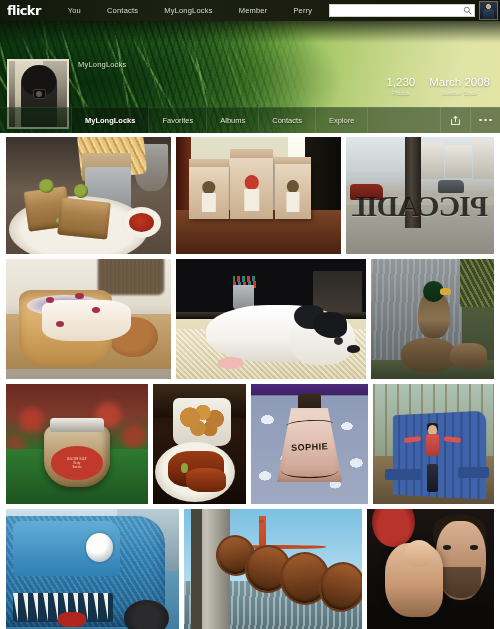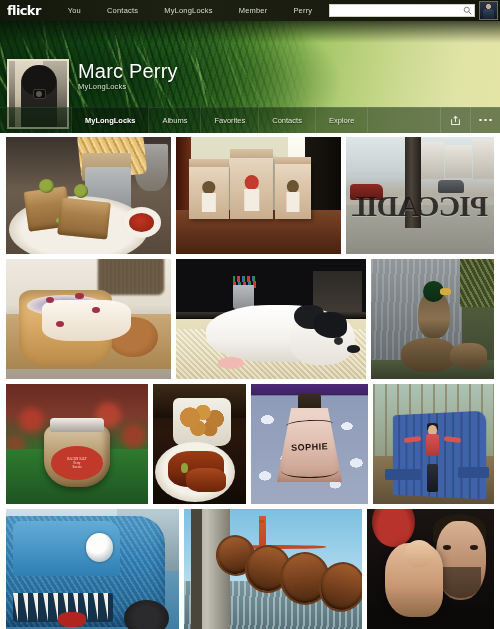--- a/index.html
+++ b/index.html
@@ -743,31 +743,40 @@
   <div id="profile-avatar">
     <div class="ph">
       <div class="body"></div>
       <div class="hair"></div>
       <div class="cam"></div>
       <div class="lens"></div>
     </div>
   </div>
 
   <div id="identity">
-    <div id="display-name">Marc Perry</div>
     <div id="user-name">MyLongLocks</div>
   </div>
 
+  <div id="stats">
+    <div class="stat">
+      <div class="val">1,230</div>
+      <div class="lbl">Photos</div>
+    </div>
+    <div class="stat">
+      <div class="val">March 2008</div>
+      <div class="lbl">Member Since</div>
+    </div>
+  </div>
 
   <div id="tabbar">
     <div class="veil"></div>
     <div class="tabs">
       <a class="tab active" href="#">MyLongLocks</a>
+      <a class="tab" href="#">Favorites</a>
       <a class="tab" href="#">Albums</a>
-      <a class="tab" href="#">Favorites</a>
       <a class="tab" href="#">Contacts</a>
       <a class="tab" href="#">Explore</a>
     </div>
     <div class="right">
       <div class="iconbtn">
         <span>
           <svg width="11" height="11" viewBox="0 0 14 14">
             <path d="M2 5.5 V12 H12 V5.5" fill="none" stroke="#e7eddc" stroke-width="1.3"></path>
             <path d="M7 9 V2" fill="none" stroke="#e7eddc" stroke-width="1.3"></path>
             <path d="M4.6 4.3 L7 1.8 L9.4 4.3" fill="none" stroke="#e7eddc" stroke-width="1.3" stroke-linejoin="round"></path>

